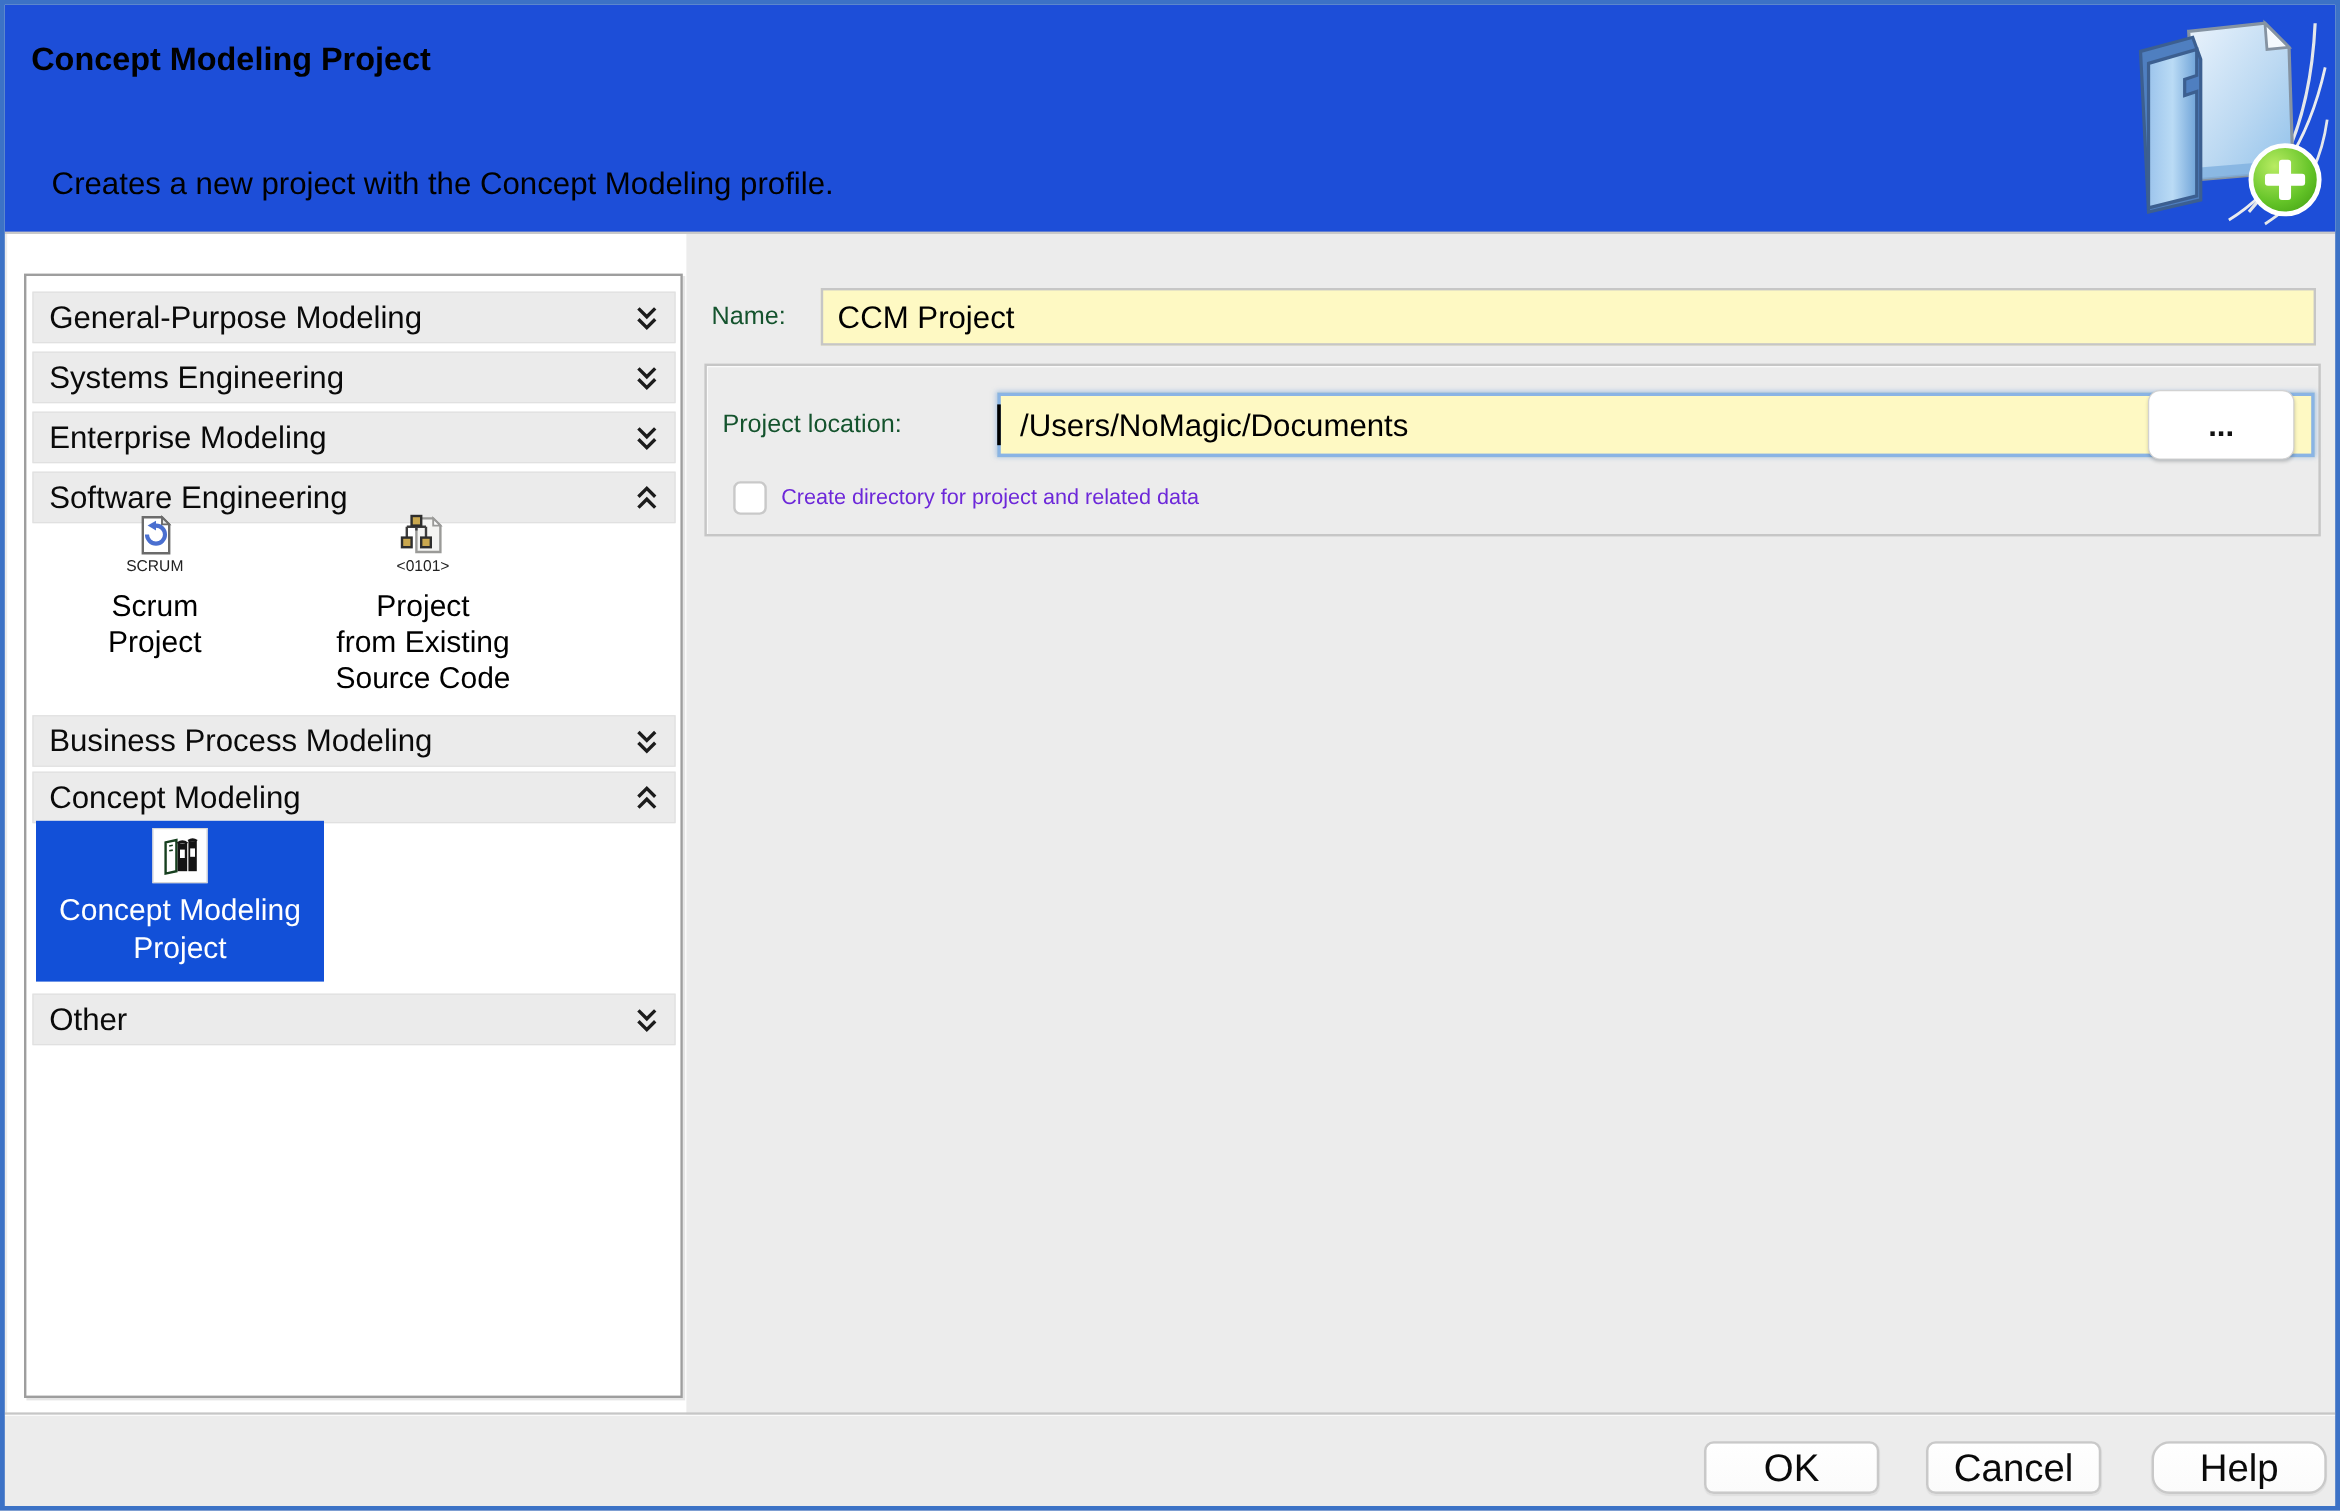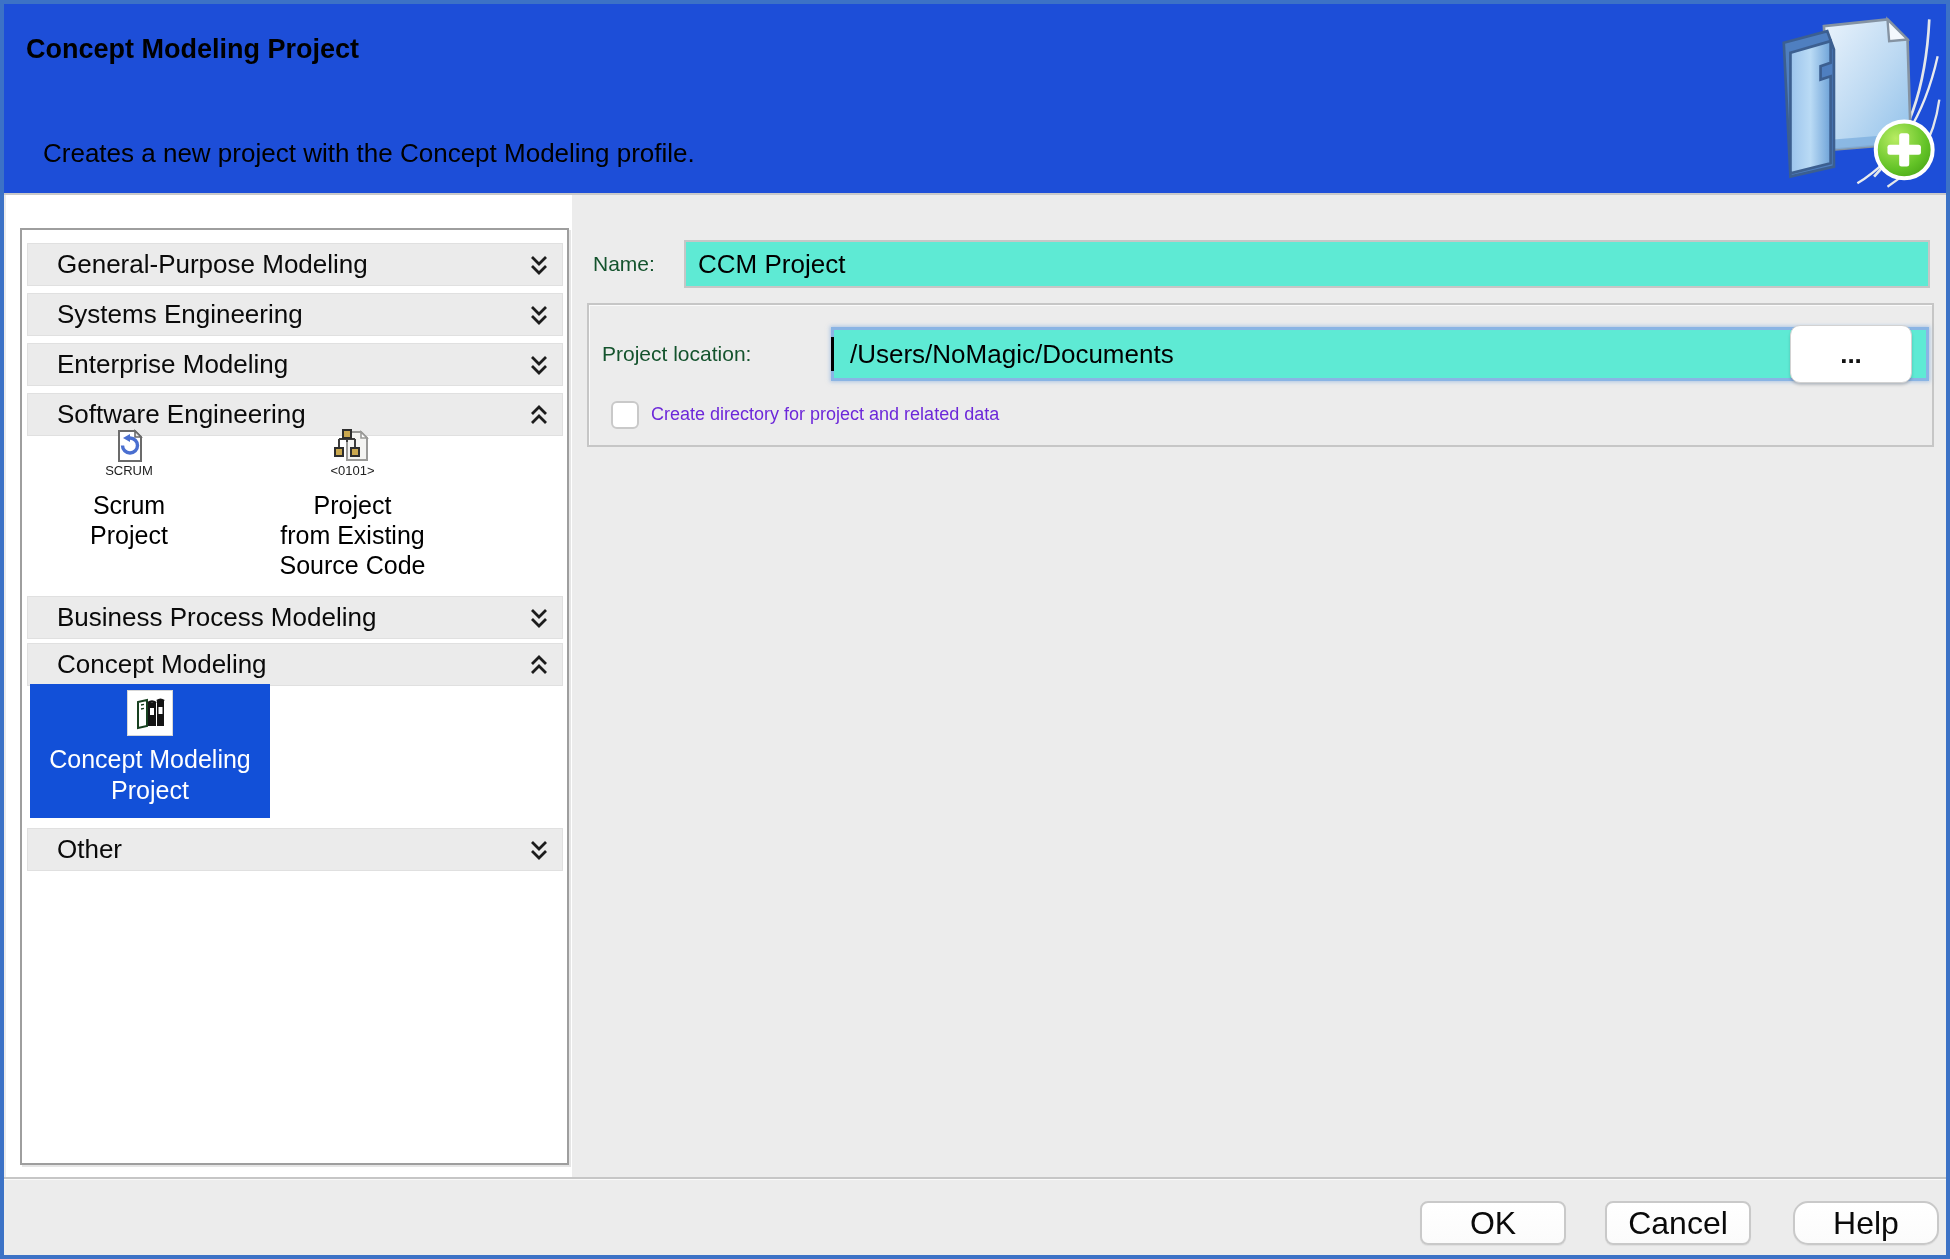--- a/index.html
+++ b/index.html
@@ -13,35 +13,35 @@
           border-bottom:2px solid #c9c9c9;z-index:5;}
   .dlg-title{position:absolute;left:22px;top:30px;font-size:27px;font-weight:bold;color:#000;}
   .dlg-subtitle{position:absolute;left:39px;top:98px;font-size:26px;color:#000;margin-top:36px;}
   .banner-icon{position:absolute;right:4px;top:2px;width:186px;height:184px;}
   
   .left-bg{position:absolute;left:2px;top:191px;width:566px;height:984px;background:#ffffff;}
   .panel{position:absolute;left:16px;top:224px;width:549px;height:937px;background:#ffffff;
          border:2px solid #9e9e9e;box-shadow:2px 2px 0 rgba(0,0,0,0.10);box-sizing:border-box;}
   .cat{position:absolute;left:5px;width:536px;height:43px;background:#ebebeb;
        border:1px solid #e0e0e0;box-sizing:border-box;display:flex;align-items:center;cursor:default;}
-  .cat-label{font-size:26px;color:#0a0a0a;padding-left:29px;white-space:nowrap;}
+  .cat-label{font-size:26px;color:#0a0a0a;padding-left:13px;white-space:nowrap;}
   .chev{position:absolute;right:12px;top:50%;transform:translateY(-50%);width:22px;height:24px;display:block;}
   .chev.up{transform:translateY(-50%) rotate(180deg);}
   
   .tile{position:absolute;text-align:center;color:#000;}
   .tile .icon-block{height:52px;display:flex;flex-direction:column;align-items:center;justify-content:flex-start;}
   .tile .icon-caption{font-size:13px;color:#222;margin-top:-6px;line-height:13px;letter-spacing:0px;}
   .tile .tile-label{font-size:25px;line-height:30px;margin-top:10px;}
   .tile.selected{background:#1250d8;color:#ffffff;}
   .tile.selected .tile-label{margin-top:8px;line-height:31px;}
   .cm-icon-box{width:46px;height:46px;background:#ffffff;border:1px solid #d7d7d7;box-sizing:border-box;
                display:flex;align-items:center;justify-content:center;margin:6px auto 0 auto;}
   
   .form-label{position:absolute;font-size:21px;color:#14532d;display:flex;align-items:center;}
-  .txt-input{position:absolute;box-sizing:border-box;background:#5eead4;border:2px solid #c6c6c6;
+  .txt-input{position:absolute;box-sizing:border-box;background:#fef9c3;border:2px solid #c6c6c6;
              font-family:"Liberation Sans",sans-serif;font-size:26px;color:#000;padding:0 0 0 12px;outline:none;}
   .group-box{position:absolute;left:583px;top:299px;width:1347px;height:144px;
              border:2px solid #c6c6c6;box-shadow:inset 1px 1px 0 #fafafa;box-sizing:border-box;}
   .loc-wrap{position:absolute;left:230px;top:22px;width:946px;height:54px;}
   .loc-input{left:12px;top:0;width:1098px;height:54px;border:3px solid #8ab4e4;
              box-shadow:0 0 4px 1px rgba(120,165,220,0.55);padding-left:16px;}
   .caret{position:absolute;left:12px;top:10px;width:3px;height:34px;background:#000;z-index:3;}
   .browse-btn{position:absolute;left:1201px;top:20px;width:120px;height:56px;background:#ffffff;
               border:1px solid #d2d2d2;border-radius:10px;box-shadow:0 2px 3px rgba(0,0,0,0.18);
               font-size:26px;font-weight:bold;color:#111;display:flex;align-items:center;justify-content:center;cursor:default;}

